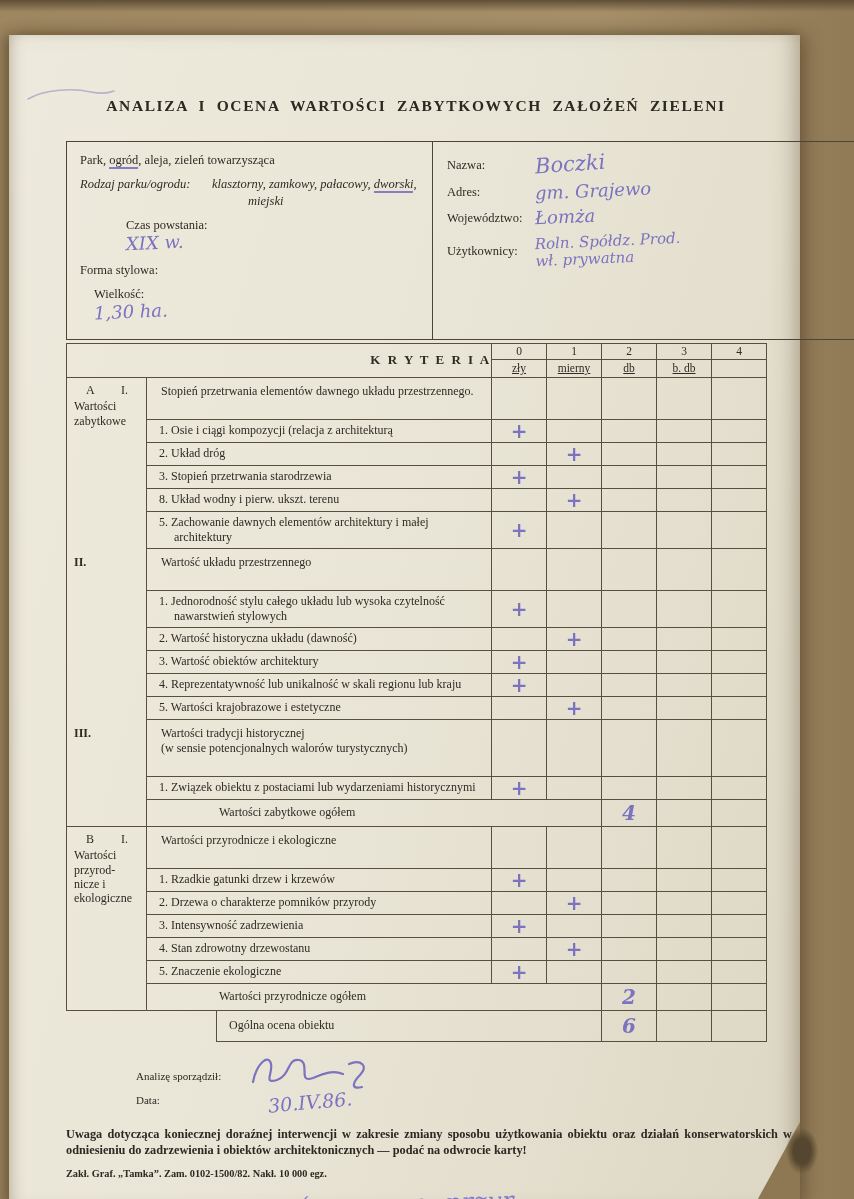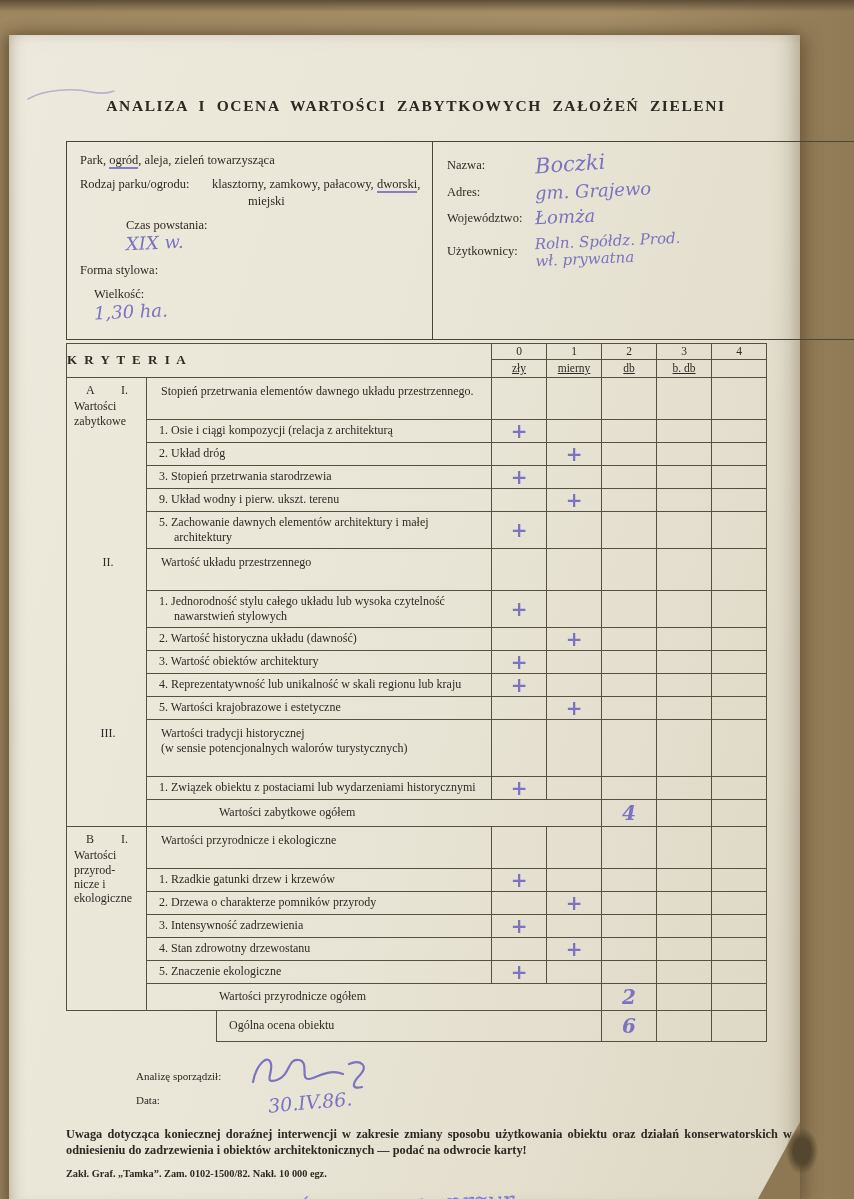--- a/index.html
+++ b/index.html
@@ -26,44 +26,44 @@
   .scribble-top{ position:absolute; left:16px; top:50px; opacity:.55; }
 
   .title { width:700px; text-align:center; font-size:15.5px; font-weight:bold;
     letter-spacing:1.6px; word-spacing:5px; color:#2c2822; }
 
   .headbox { margin-top:26px; width:800px; min-height:138px; border:1.6px solid #4a443a;
     display:flex; font-size:12.5px; color:#2e2a24; }
   .hb-left { width:366px; border-right:1.6px solid #4a443a; padding:10px 8px 8px 13px; }
   .hb-right { flex:1; padding:10px 8px 8px 14px; }
   .hline { margin-bottom:8px; line-height:1.3; }
-  .rodzaj { display:flex; }
+  .rodzaj { display:flex;font-style:italic; }
   .rodzaj .lab { width:132px; flex:none; }
   .miejski { display:inline-block; margin-left:36px; }
   .flexline { display:flex; align-items:baseline;flex-direction:column; }
   .lab2 { flex:none; }
   .ml46 { margin-left:46px; } .ml14 { margin-left:14px; }
   .rline { display:flex; margin-bottom:5px; align-items:center; }
   .rline .lab { width:88px; flex:none; padding-top:3px; }
 
   .hw { font-family:"DejaVu Serif",serif; font-style:italic; color:#7b72c0;
     display:inline-block; transform:rotate(-2.5deg); line-height:1.15; }
   .hw15{font-size:15px;} .hw18{font-size:18px;} .hw21{font-size:21px; transform:rotate(-4deg);}
   .uhand { border-bottom:2px solid rgba(123,114,192,.9); }
 
   .crit-table { border-collapse:collapse; width:700px; margin-top:3px; font-size:12px;
     color:#2e2a24; table-layout:fixed; }
   .crit-table td { border:1px solid #55504300; border:1px solid #55503f; vertical-align:middle; }
-  td.kry { text-align:left; font-weight:600; letter-spacing:2px; font-size:13px; }
+  td.kry { text-align:right; font-weight:600; letter-spacing:2px; font-size:13px; }
   td.hnum { text-align:center; font-size:11.5px; height:16px; }
   td.hlab { text-align:center; font-size:11.5px; height:18px;text-decoration:underline; }
   td.side { vertical-align:top; font-size:12px; padding:5px 4px 4px 7px; line-height:1.2; }
   .ai-row { display:flex; justify-content:space-between; padding:0 14px 2px 12px; }
   .side-cap, .pre { white-space:pre-line; }
-  td.side.mid { border-top-style:hidden; text-align:center; padding-top:7px; }
+  td.side.mid { border-top-style:hidden; text-align:left; padding-top:7px;font-weight:bold; }
   td.crit { padding:3px 6px 3px 27px; text-indent:-15px; line-height:1.25; height:23px; }
   td.crit.headg { padding:6px 6px 20px 14px; text-indent:0; height:38px; }
   .clip { white-space:nowrap; overflow:hidden; }
   td.g { text-align:center; font-family:"DejaVu Serif",serif; font-style:italic;
     color:#7b72c0; font-size:20px; font-weight:600; padding:0; line-height:1; }
   td.ogl { padding:5px 20px 5px 72px; text-indent:0; height:27px; }
   td.oglast { padding:7px 0 7px 12px; text-indent:0; height:31px; }
   td.spacer { border:none; }
 
   .foot { width:726px; margin-top:16px; color:#2c2822; }
@@ -194,21 +194,21 @@
     </tr>
     <tr>
       <td class="crit" colspan="2">3. Stopień przetrwania starodrzewia</td>
       <td class="g">+</td>
           <td class="g"></td>
           <td class="g"></td>
           <td class="g"></td>
           <td class="g"></td>
     </tr>
     <tr>
-      <td class="crit" colspan="2">9. Układ wodny i pierw. ukszt. terenu</td>
+      <td class="crit" colspan="2">8. Układ wodny i pierw. ukszt. terenu</td>
       <td class="g"></td>
           <td class="g">+</td>
           <td class="g"></td>
           <td class="g"></td>
           <td class="g"></td>
     </tr>
     <tr>
       <td class="crit" colspan="2">5. Zachowanie dawnych elementów architektury i małej architektury</td>
       <td class="g">+</td>
           <td class="g"></td>

